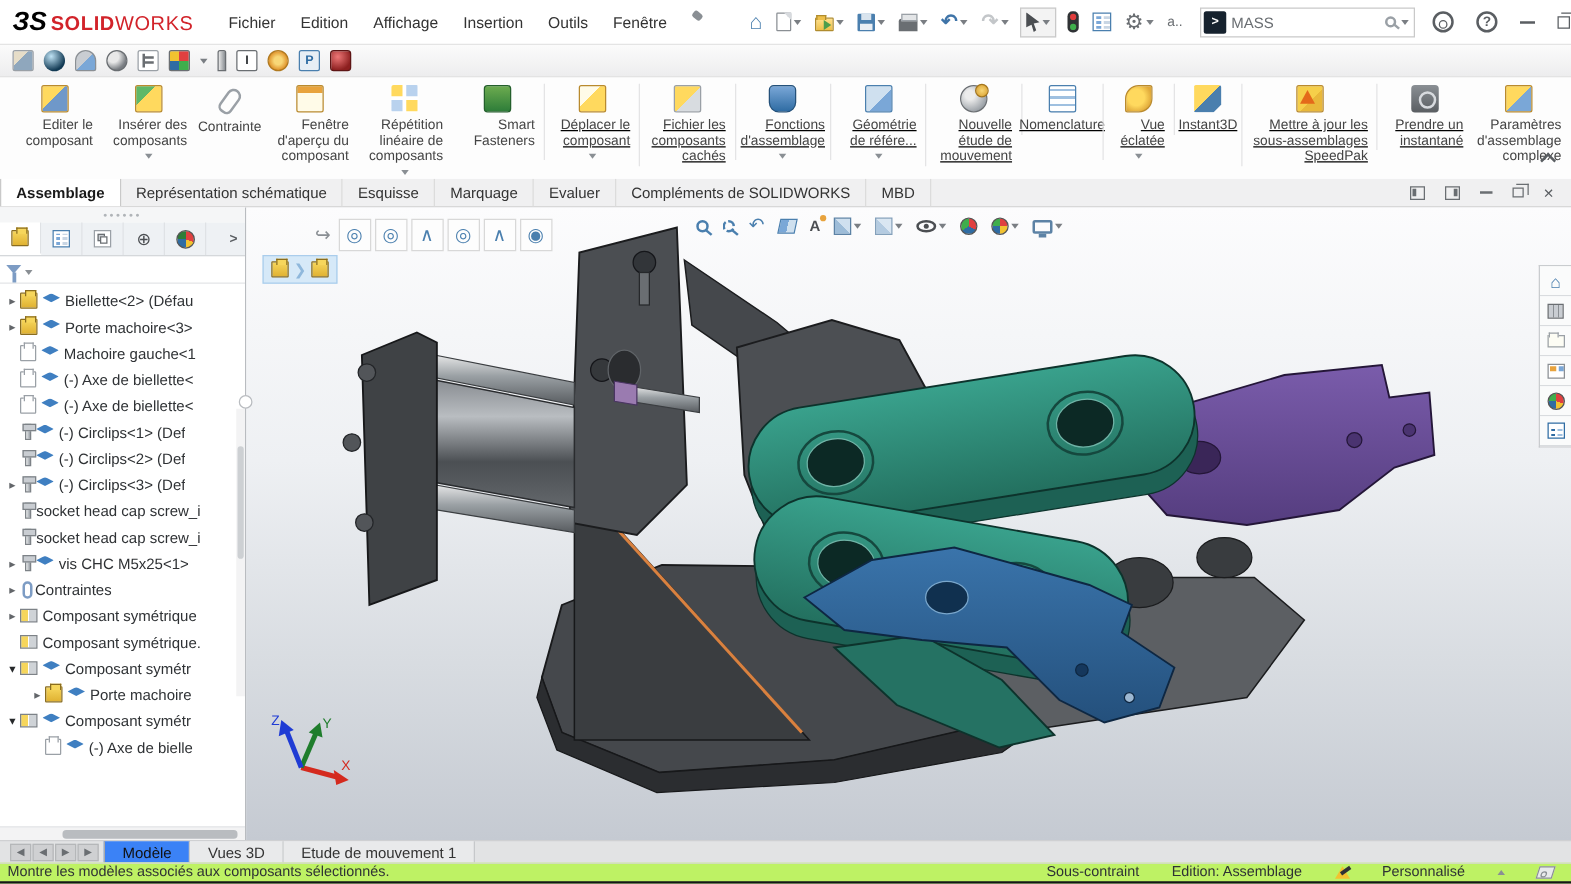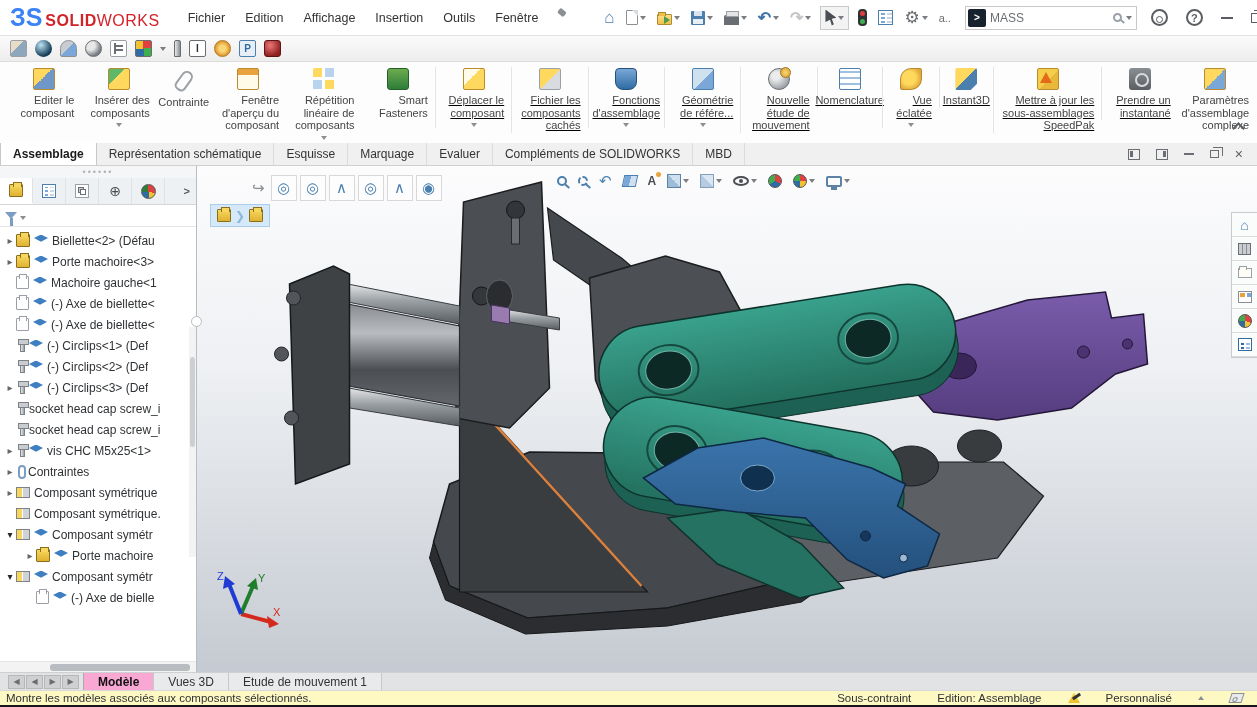--- a/index.html
+++ b/index.html
@@ -2,21 +2,21 @@
 <html><head>
 <meta charset="utf-8">
 <style>
   * { margin:0; padding:0; box-sizing:border-box; }
   html,body { width:1257px; height:707px; overflow:hidden; font-family:"Liberation Sans",sans-serif; background:#fff; }
   .app { width:1257px; height:707px; display:flex; flex-direction:column; }
 
   
   .titlebar { height:36px; background:#fff; border-bottom:1px solid #e4e4e4; display:flex; align-items:center; flex:0 0 36px; }
   .logo { display:flex; align-items:baseline; padding:0 14px 0 10px; }
-  .logo-mark { color:#3b82f6; font-size:25px; font-weight:bold; margin-right:3px; }
+  .logo-mark { color:#000000; font-size:21px; font-weight:bold; font-style:italic; margin-right:3px; }
   .logo-solid { color:#d2232a; font-size:16px; font-weight:bold; letter-spacing:.5px; }
   .logo-works { color:#d2232a; font-size:16px; letter-spacing:.5px; }
   .menus { display:flex; gap:20px; font-size:12.5px; color:#333; margin-left:14px; }
   .menus span { cursor:default; }
   .pin { width:3px; height:12px; background:#8a8f94; transform:rotate(40deg); position:relative; margin-left:18px; }
   .pin::before { content:""; position:absolute; top:-5px; left:-3px; width:8px; height:6px; background:#8a8f94; border-radius:2px; }
   .tb-icons { display:flex; align-items:center; gap:7px; margin-left:46px; }
   .tbtn { display:flex; align-items:center; gap:2px; padding:3px 2px; }
   .tbtn.boxed { border:1px solid #c9c9c9; background:#f3f3f3; padding:3px 4px; }
   .dd { width:0; height:0; border-left:3px solid transparent; border-right:3px solid transparent; border-top:4px solid #7a7e83; }
@@ -192,24 +192,24 @@
   .tp-sphere { width:14px; height:14px; border-radius:50%; background:conic-gradient(#e04040 0 30%,#f2c230 30% 50%,#2f6ca3 50% 75%,#3fae4c 75%); border:1px solid #555; }
   .tp-props { width:14px; height:13px; background:#fff; border:1px solid #2f6ca3; position:relative; }
   .tp-props::before { content:""; position:absolute; left:2px; top:2px; width:3px; height:8px; background:repeating-linear-gradient(0deg,#2f6ca3 0 2px,#fff 2px 4px); }
   .tp-props::after { content:""; position:absolute; left:7px; top:2px; width:4px; height:8px; background:repeating-linear-gradient(0deg,#9fc0e0 0 2px,#fff 2px 4px); }
 
   
   .bottombar { height:18px; flex:0 0 18px; background:#e2e3e4; display:flex; align-items:stretch; font-size:12px; border-top:1px solid #cfd0d2; }
   .nav-btns { display:flex; align-items:center; gap:1px; padding:0 4px 0 8px; }
   .nav-btn { width:17px; height:14px; background:#cfd0d2; border:1px solid #b5b7b9; color:#6a6e72; font-size:8px; display:flex; align-items:center; justify-content:center; }
   .btab { display:flex; align-items:center; padding:0 14px; border-right:1px solid #c6c8ca; background:#e9eaeb; color:#333; }
-  .btab.active { background:#f9a8d4; font-weight:bold; color:#111; border-left:1px solid #aaa; }
-
-  
-  .statusbar { height:17px; flex:0 0 17px; background:#fef9c3; border-top:1px solid #d8d8d8; border-bottom:2px solid #151617; display:flex; align-items:center; font-size:11.5px; color:#2f3235; padding:0 6px; }
+  .btab.active { background:#3b82f6; font-weight:normal; color:#111; border-left:1px solid #aaa; }
+
+  
+  .statusbar { height:17px; flex:0 0 17px; background:#bef264; border-top:1px solid #d8d8d8; border-bottom:2px solid #151617; display:flex; align-items:center; font-size:11.5px; color:#2f3235; padding:0 6px; }
   .sb-right { margin-left:auto; display:flex; align-items:center; gap:26px; padding-right:8px; }
   .sb-warn { width:0; height:0; border-left:6px solid transparent; border-right:6px solid transparent; border-bottom:10px solid #f2c230; position:relative; }
   .sb-warn::after { content:""; position:absolute; left:-2px; top:2px; width:9px; height:3px; background:#2f3235; transform:rotate(-35deg); }
   .sb-dd { width:0; height:0; border-left:3px solid transparent; border-right:3px solid transparent; border-bottom:4px solid #8a8f94; }
   .sb-tag { width:13px; height:10px; background:#e8eaec; border:1px solid #8a8f94; transform:skewX(-18deg); position:relative; }
   .sb-tag::before { content:""; position:absolute; left:2px; top:3px; width:3px; height:3px; border-radius:50%; border:1px solid #8a8f94; }
 </style>
 </head>
 <body>
 

